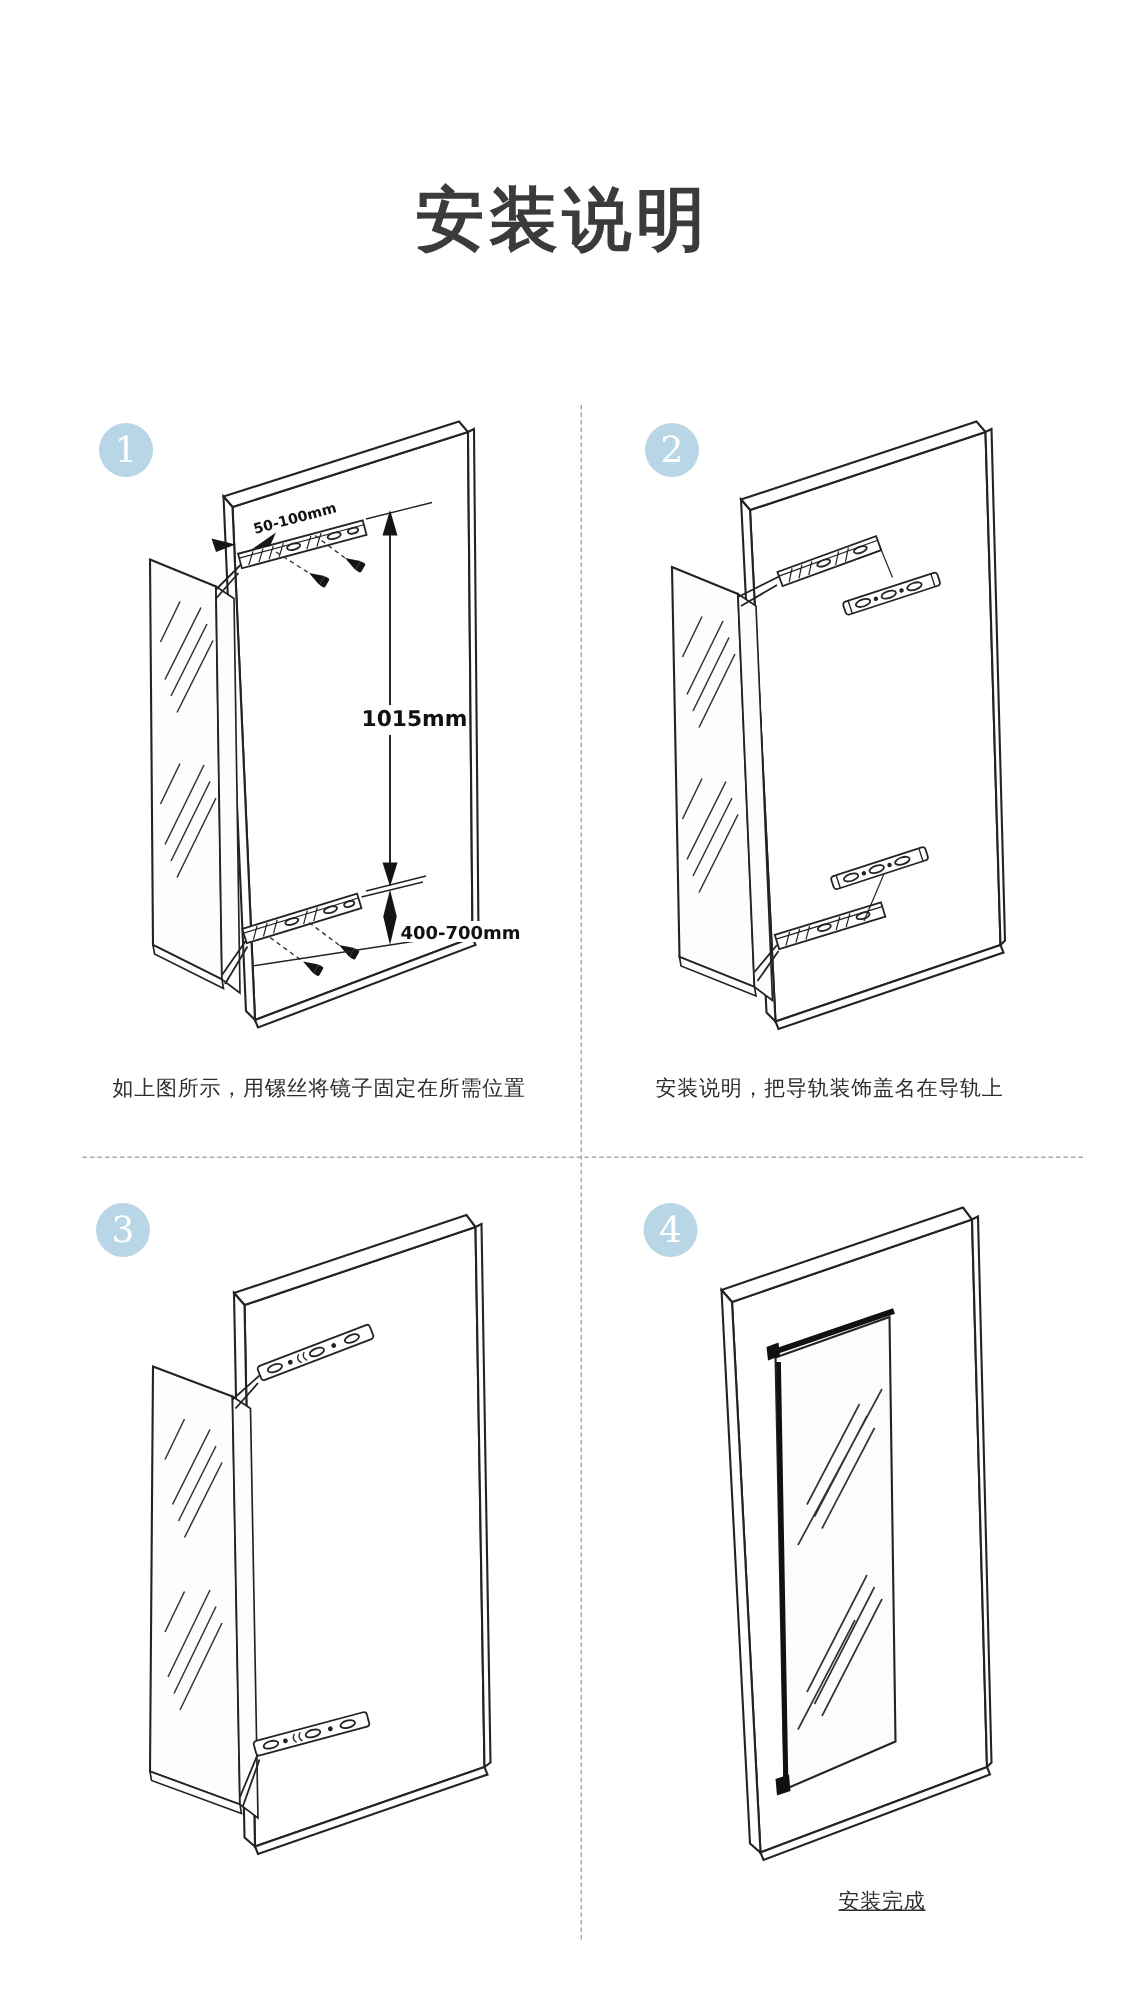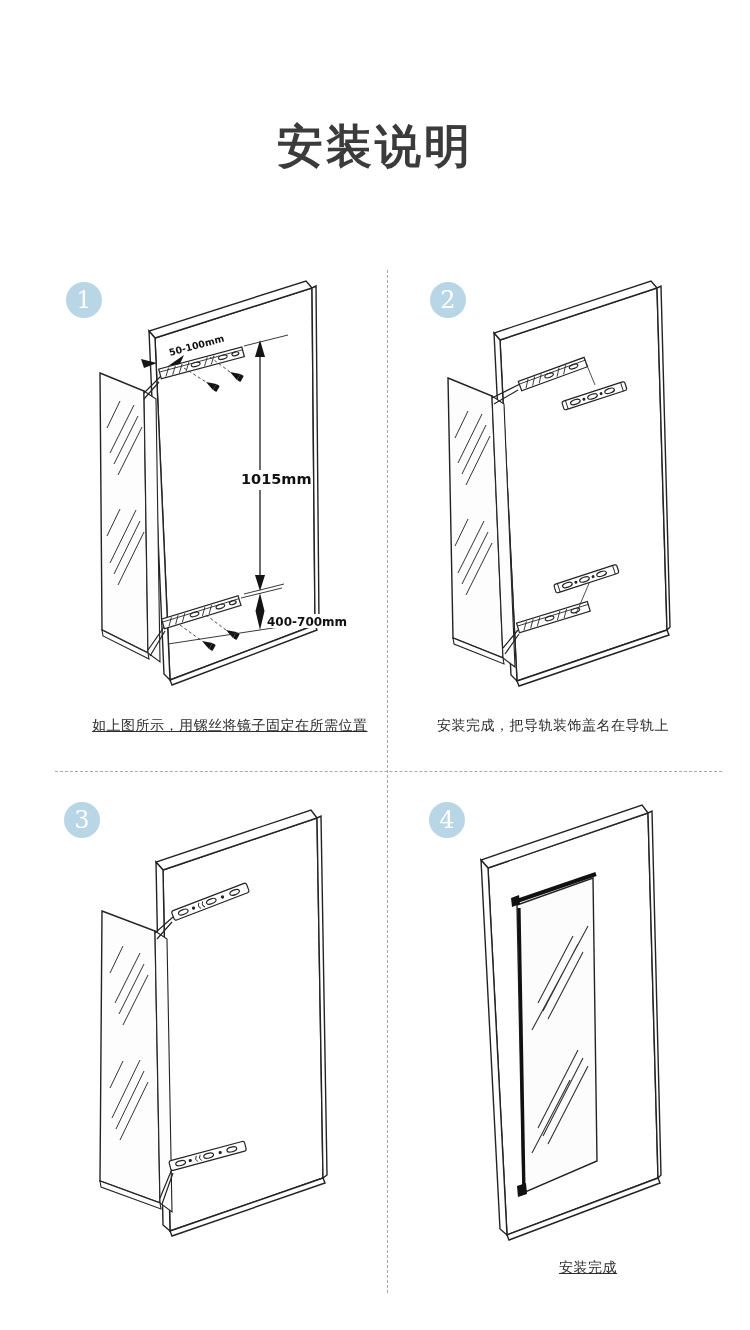--- a/index.html
+++ b/index.html
@@ -224,17 +224,17 @@
     <g>
       <polygon points="97,107 173,80 177,363 103,395" fill="#fcfcfc" stroke="#232323" stroke-width="1.4"></polygon>
       <path d="M94,104 L176,76" stroke="#111" stroke-width="4" fill="none"></path>
       <path d="M99,110 L104,393" stroke="#111" stroke-width="3.2" fill="none"></path>
       <polygon points="91,100 99,97 100,106 92,109" fill="#111"></polygon>
       <polygon points="97,388 106,385 107,396 98,399" fill="#111"></polygon>
       <path stroke="#333" stroke-width="1.1" fill="none" d="M118,205 L153,138 M123,213 L158,146 M128,221 L163,154 M112,232 L168,128 M118,330 L158,252 M123,338 L163,260 M128,346 L168,268 M112,355 L150,282"></path>
     </g>
   </svg>
 
-  <div class="caption" style="left:92px;top:669px;text-decoration:underline;">如上图所示，用镙丝将镜子固定在所需位置</div>
-  <div class="caption" style="left:437px;top:669px;">安装完成，把导轨装饰盖名在导轨上</div>
+  <div class="caption" style="left:75px;top:669px;">如上图所示，用镙丝将镜子固定在所需位置</div>
+  <div class="caption" style="left:437px;top:669px;">安装说明，把导轨装饰盖名在导轨上</div>
   <div class="caption" style="left:559px;top:1211px;text-decoration:underline;">安装完成</div>
 
 </div>
 
 </body></html>

